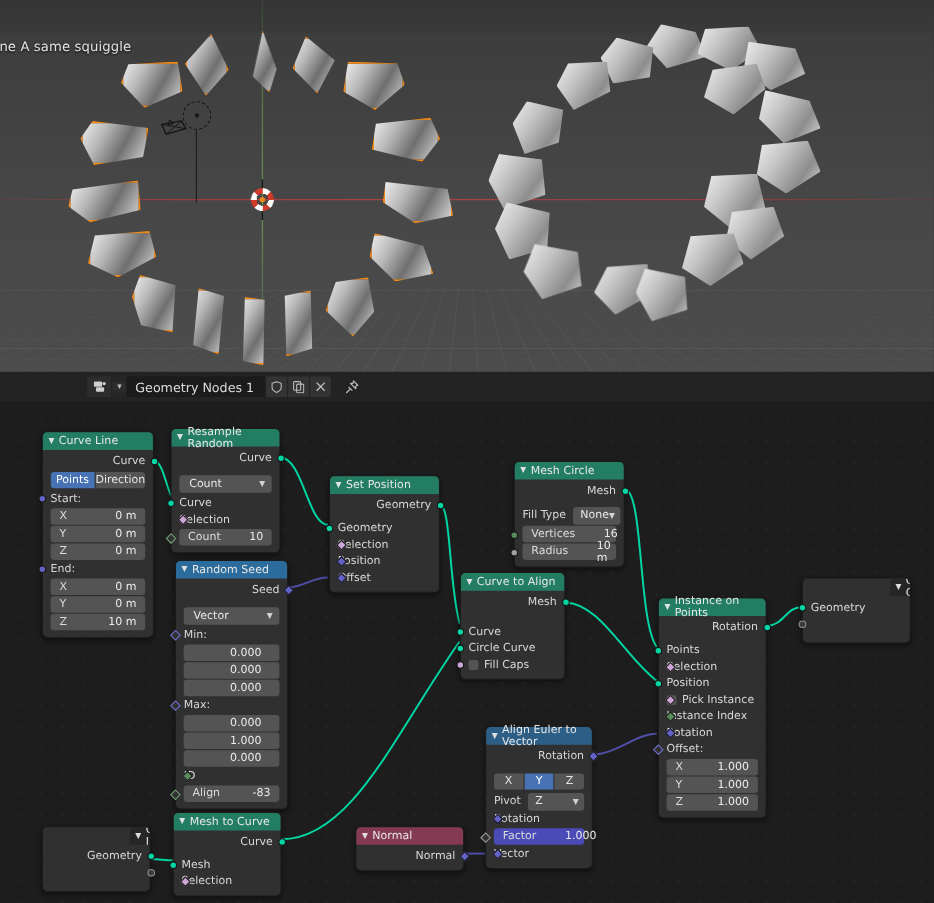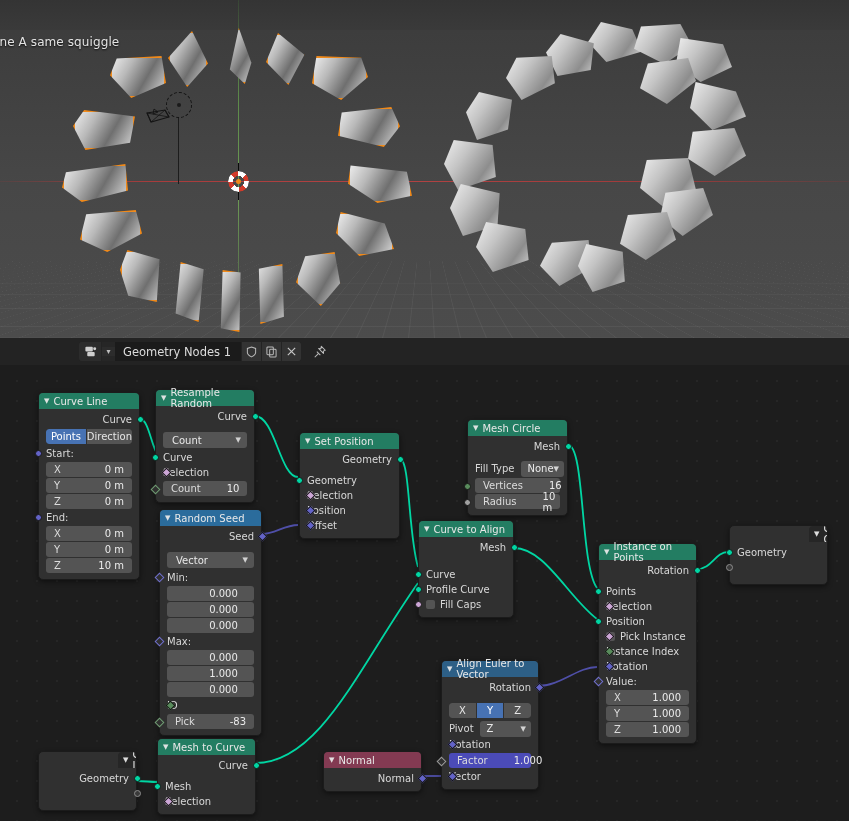--- a/index.html
+++ b/index.html
@@ -515,21 +515,21 @@
         <div class="field center">
           <span class="val">0.000</span>
         </div>
         <div class="row">
           <span class="dia d-int" style="top:4px;"></span>
           <span class="row-label">ID</span>
         </div>
         <div style="position:relative;">
           <span class="dia-h dh-int" style="left:-4.5px; top:5px;"></span>
           <div class="field">
-            <span class="lab">Pick</span>
+            <span class="lab">Align</span>
             <span class="val">-83</span>
           </div>
         </div>
       </div>
     </div>
 
     <div class="node" style="left:467px; top:54px; width:101px;">
       <div class="node-header hdr-geo">
         <span class="chev">▼</span>
         <span>Mesh Circle</span>
@@ -575,21 +575,21 @@
           <span class="sock right s-geo" style="top:4px;"></span>
         </div>
         <div class="pad2"></div>
         <div class="pad2"></div>
         <div class="row">
           <span class="sock left s-geo" style="top:4px;"></span>
           <span class="row-label">Curve</span>
         </div>
         <div class="row">
           <span class="sock left s-geo" style="top:4px;"></span>
-          <span class="row-label">Profile Curve</span>
+          <span class="row-label">Circle Curve</span>
         </div>
         <div class="row">
           <span class="sock left s-bool" style="top:4px;"></span>
           <span class="checkbox"></span>
           <span class="row-label">Fill Caps</span>
         </div>
       </div>
     </div>
 
     <div class="node" style="left:598px; top:178px; width:99px;">
@@ -623,21 +623,21 @@
         <div class="row">
           <span class="dia d-int" style="top:4px;"></span>
           <span class="row-label">Instance Index</span>
         </div>
         <div class="row">
           <span class="dia d-vec" style="top:4px;"></span>
           <span class="row-label">Rotation</span>
         </div>
         <div class="row">
           <span class="dia-h dh-vec" style="left:-4.5px; top:4px;"></span>
-          <span class="sec-label">Value:</span>
+          <span class="sec-label">Offset:</span>
         </div>
         <div class="field">
           <span class="lab">X</span>
           <span class="val">1.000</span>
         </div>
         <div class="field">
           <span class="lab">Y</span>
           <span class="val">1.000</span>
         </div>
         <div class="field">

